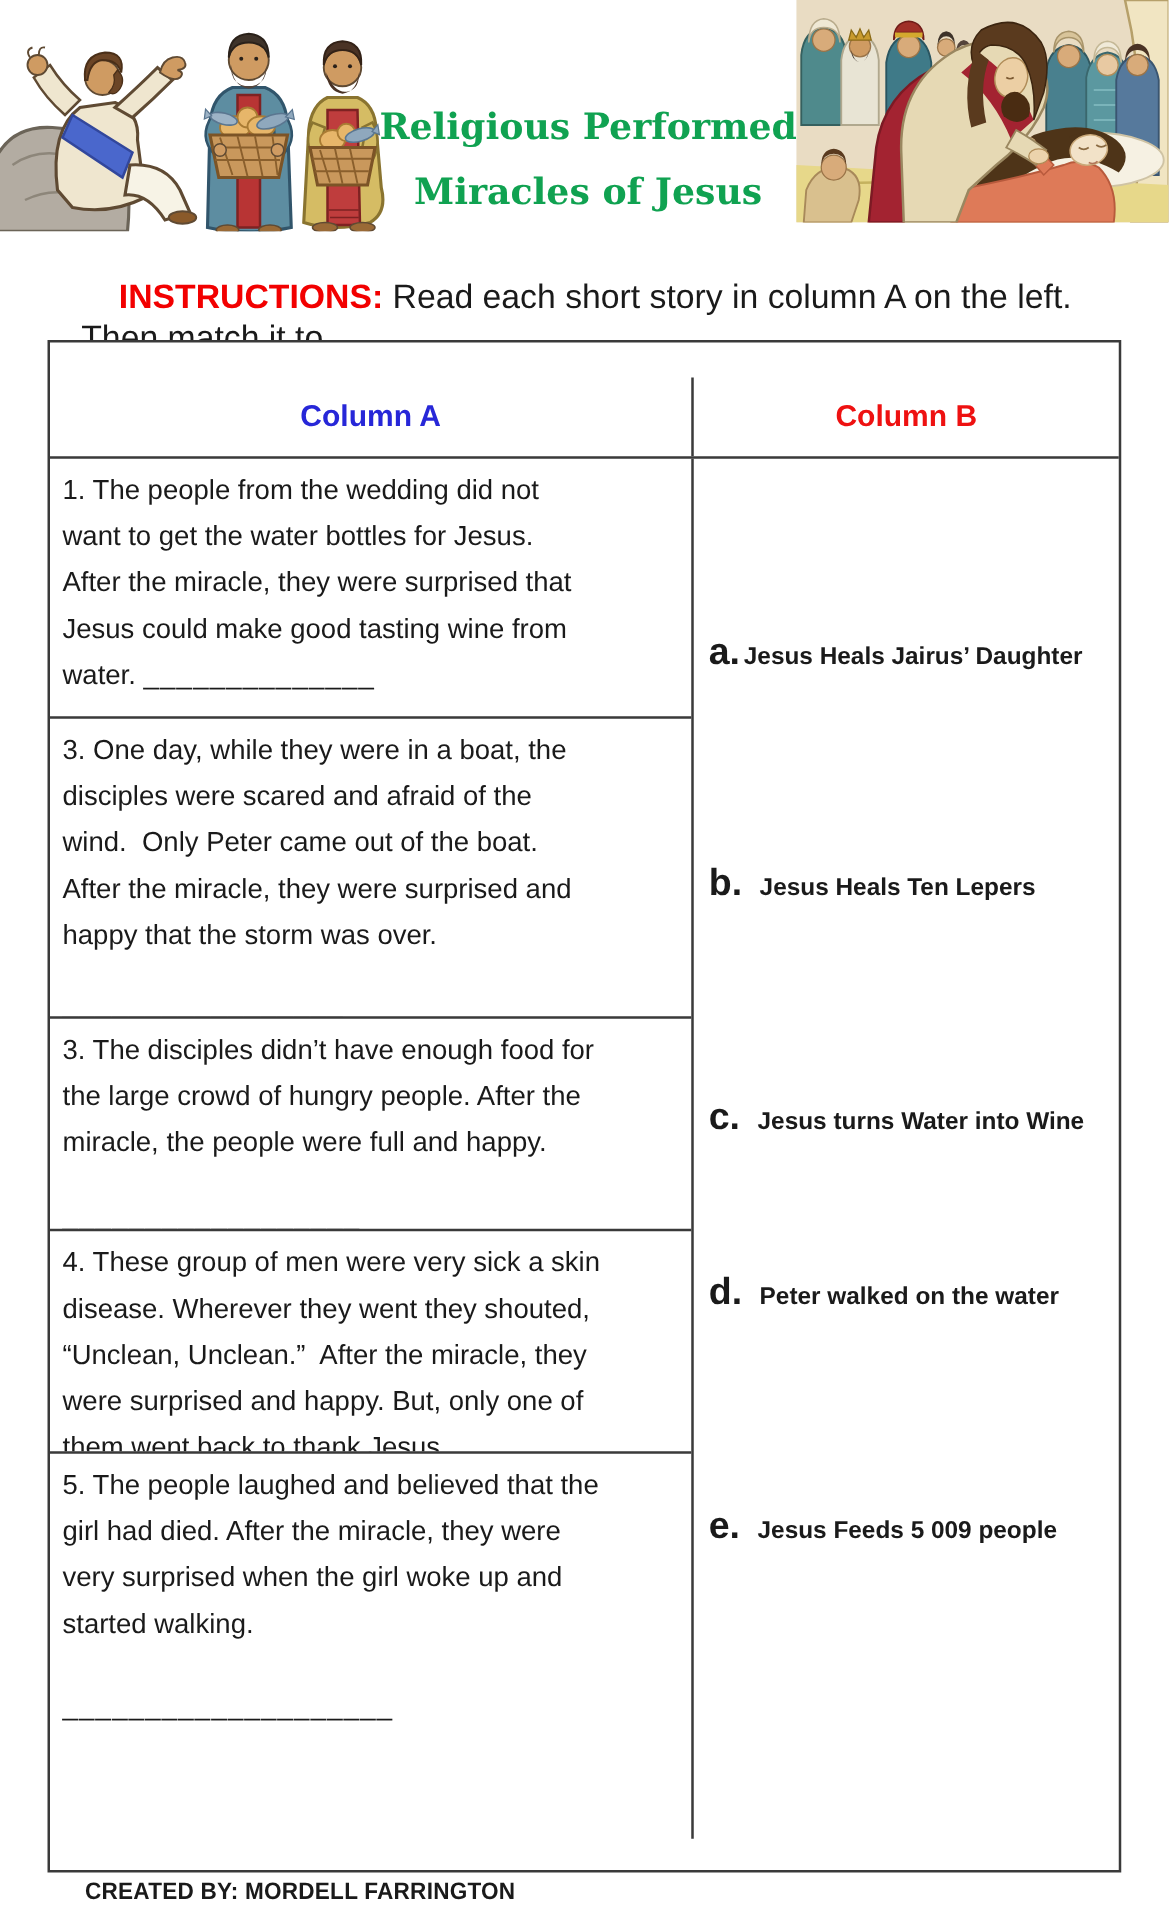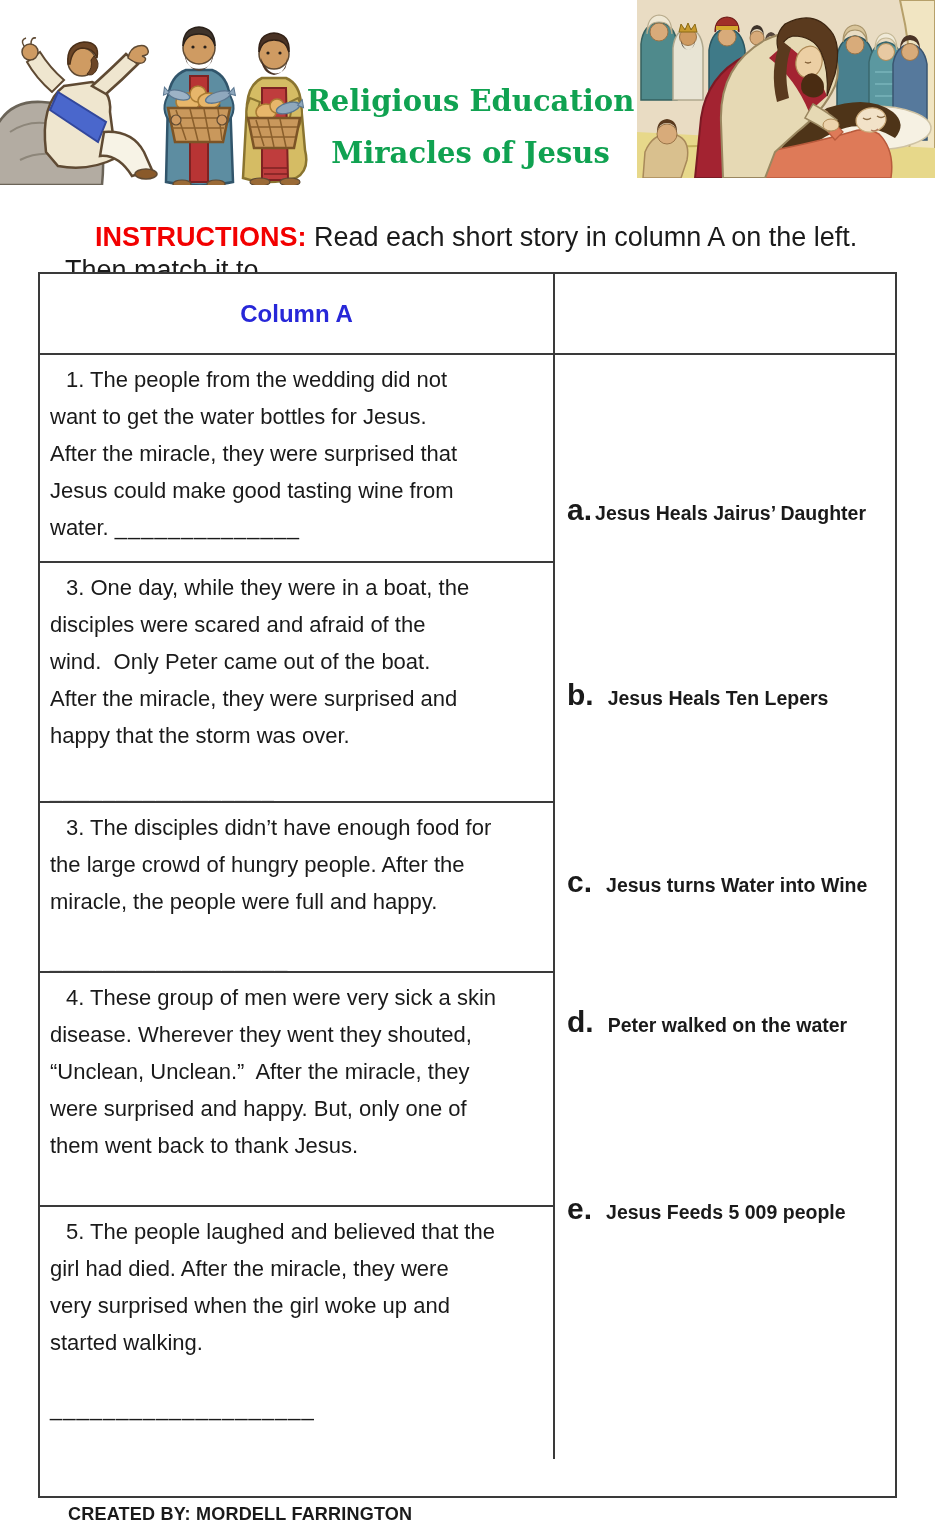--- a/index.html
+++ b/index.html
@@ -20,36 +20,36 @@
     position:absolute;left:65px;top:188px;width:815px;margin:0;
     font-size:27px;line-height:33px;white-space:pre-wrap;
   }
   .ins-label{font-weight:bold;}
   
   .match-table{
     position:absolute;left:38px;top:272px;width:859px;height:1226px;
     border:2px solid #3a3a3a;box-sizing:border-box;background:#ffffff;
   }
   .thead-row{display:flex;border-bottom:2px solid #3a3a3a;box-sizing:border-box;}
-  .row1{height:81px;}
+  .row1{height:65px;margin-top:28px;}
   .row2{height:55px;}
   .cell{display:flex;align-items:center;justify-content:center;box-sizing:border-box;}
   .colA-w{width:515px;border-right:2px solid #3a3a3a;}
   .colB-w{flex:1;}
   .colA-head,.colB-head{font-size:24px;font-weight:bold;}
   .colA-sub,.colB-sub{font-size:20px;font-weight:bold;}
   .tbody{position:relative;display:flex;height:1104px;}
   .colA{width:515px;border-right:2px solid #3a3a3a;box-sizing:border-box;}
   .colB{position:relative;flex:1;}
   .story{box-sizing:border-box;padding:6px 12px 0 10px;overflow:hidden;}
   .story + .story{border-top:2px solid #3a3a3a;}
-  .story-text{font-size:22px;line-height:37px;white-space:pre-wrap;margin-left:16px;}
+  .story-text{font-size:22px;line-height:37px;white-space:pre-wrap;}
   .story-blank{display:block;font-size:22px;line-height:37px;letter-spacing:1px;}
   .story-blank.inline{display:inline;}
-  .s1{height:206px;} .s2{height:240px;} .s3{height:170px;} .s4{height:234px;} .s5{height:234px;}
+  .s1{height:206px;} .s2{height:240px;} .s3{height:170px;} .s4{height:178px;} .s5{height:234px;}
   .s2 .story-blank{margin-top:18px;}
   .s3 .story-blank{margin-top:22px;}
   .s4 .story-blank{margin-top:32px;}
   .s5 .story-blank{margin-top:29px;}
   .option{
     position:absolute;left:12px;display:flex;align-items:baseline;gap:14px;white-space:nowrap;
   }
   .option.tight{gap:3px;}
   .opt-letter{font-size:30px;font-weight:bold;line-height:30px;}
   .opt-label{font-size:19.5px;font-weight:bold;}
@@ -130,21 +130,21 @@
       <g transform="rotate(-16 288 108)">
           <ellipse cx="288" cy="108" rx="12" ry="5" fill="#8fa8bd" stroke="#5a7690" stroke-width="1.3"></ellipse>
           <path d="M298,108 l6,-4 l-1,8 Z" fill="#8fa8bd" stroke="#5a7690" stroke-width="1"></path>
         </g>
       <path d="M248,118 L300,118 L294,148 L254,148 Z" fill="#c9985c" stroke="#7c5426" stroke-width="2.5"></path>
       <path d="M256,120 L264,146 M268,119 L274,147 M280,119 L286,147 M250,127 L297,127 M252,137 L295,137" stroke="#8a5f2c" stroke-width="1.5" fill="none"></path>
     </g>
   </svg>
 
   <div class="title-block" style="color:#10A251;">
-    <div class="title-line1">Religious Education</div>
+    <div class="title-line1">Religious Performed</div>
     <div class="title-line2">Miracles of Jesus</div>
   </div>
 
   <svg class="art-right" viewBox="0 0 298 178">
     <rect width="298" height="178" fill="#e9dcc3"></rect>
     <g>
       <path d="M263,0 L298,0 L298,178 L268,178 Q284,88 263,0 Z" fill="#f1e5c2" stroke="#b6a06a" stroke-width="2"></path>
     </g>
     <g>
       <path d="M4,44 L4,100 L40,100 L40,44 Q38,24 22,22 Q6,24 4,44 Z" fill="#4f8a8c" stroke="#35605f" stroke-width="1.5"></path>
@@ -210,20 +210,21 @@
   </svg>
 
   <p class="instructions">
     <span class="ins-label" style="color:#F20000;">INSTRUCTIONS:</span><span class="ins-text"> Read each short story in column A on the left. Then match it to
 the correct miracle in column B on the right</span>
   </p>
 
   <div class="match-table">
     <div class="thead-row row1">
       <div class="cell colA-w colA-head" style="color:#2727D8;">Column A</div>
+      <div class="cell colB-w colB-head" style="color:#EE1111;">Column B</div>
     </div>
     <div class="tbody">
       <div class="colA">
         <div class="story s1">
           <span class="story-text">1. The people from the wedding did not
 want to get the water bottles for Jesus.
 After the miracle, they were surprised that
 Jesus could make good tasting wine from
 water. </span><span class="story-blank inline">______________</span>
         </div>

